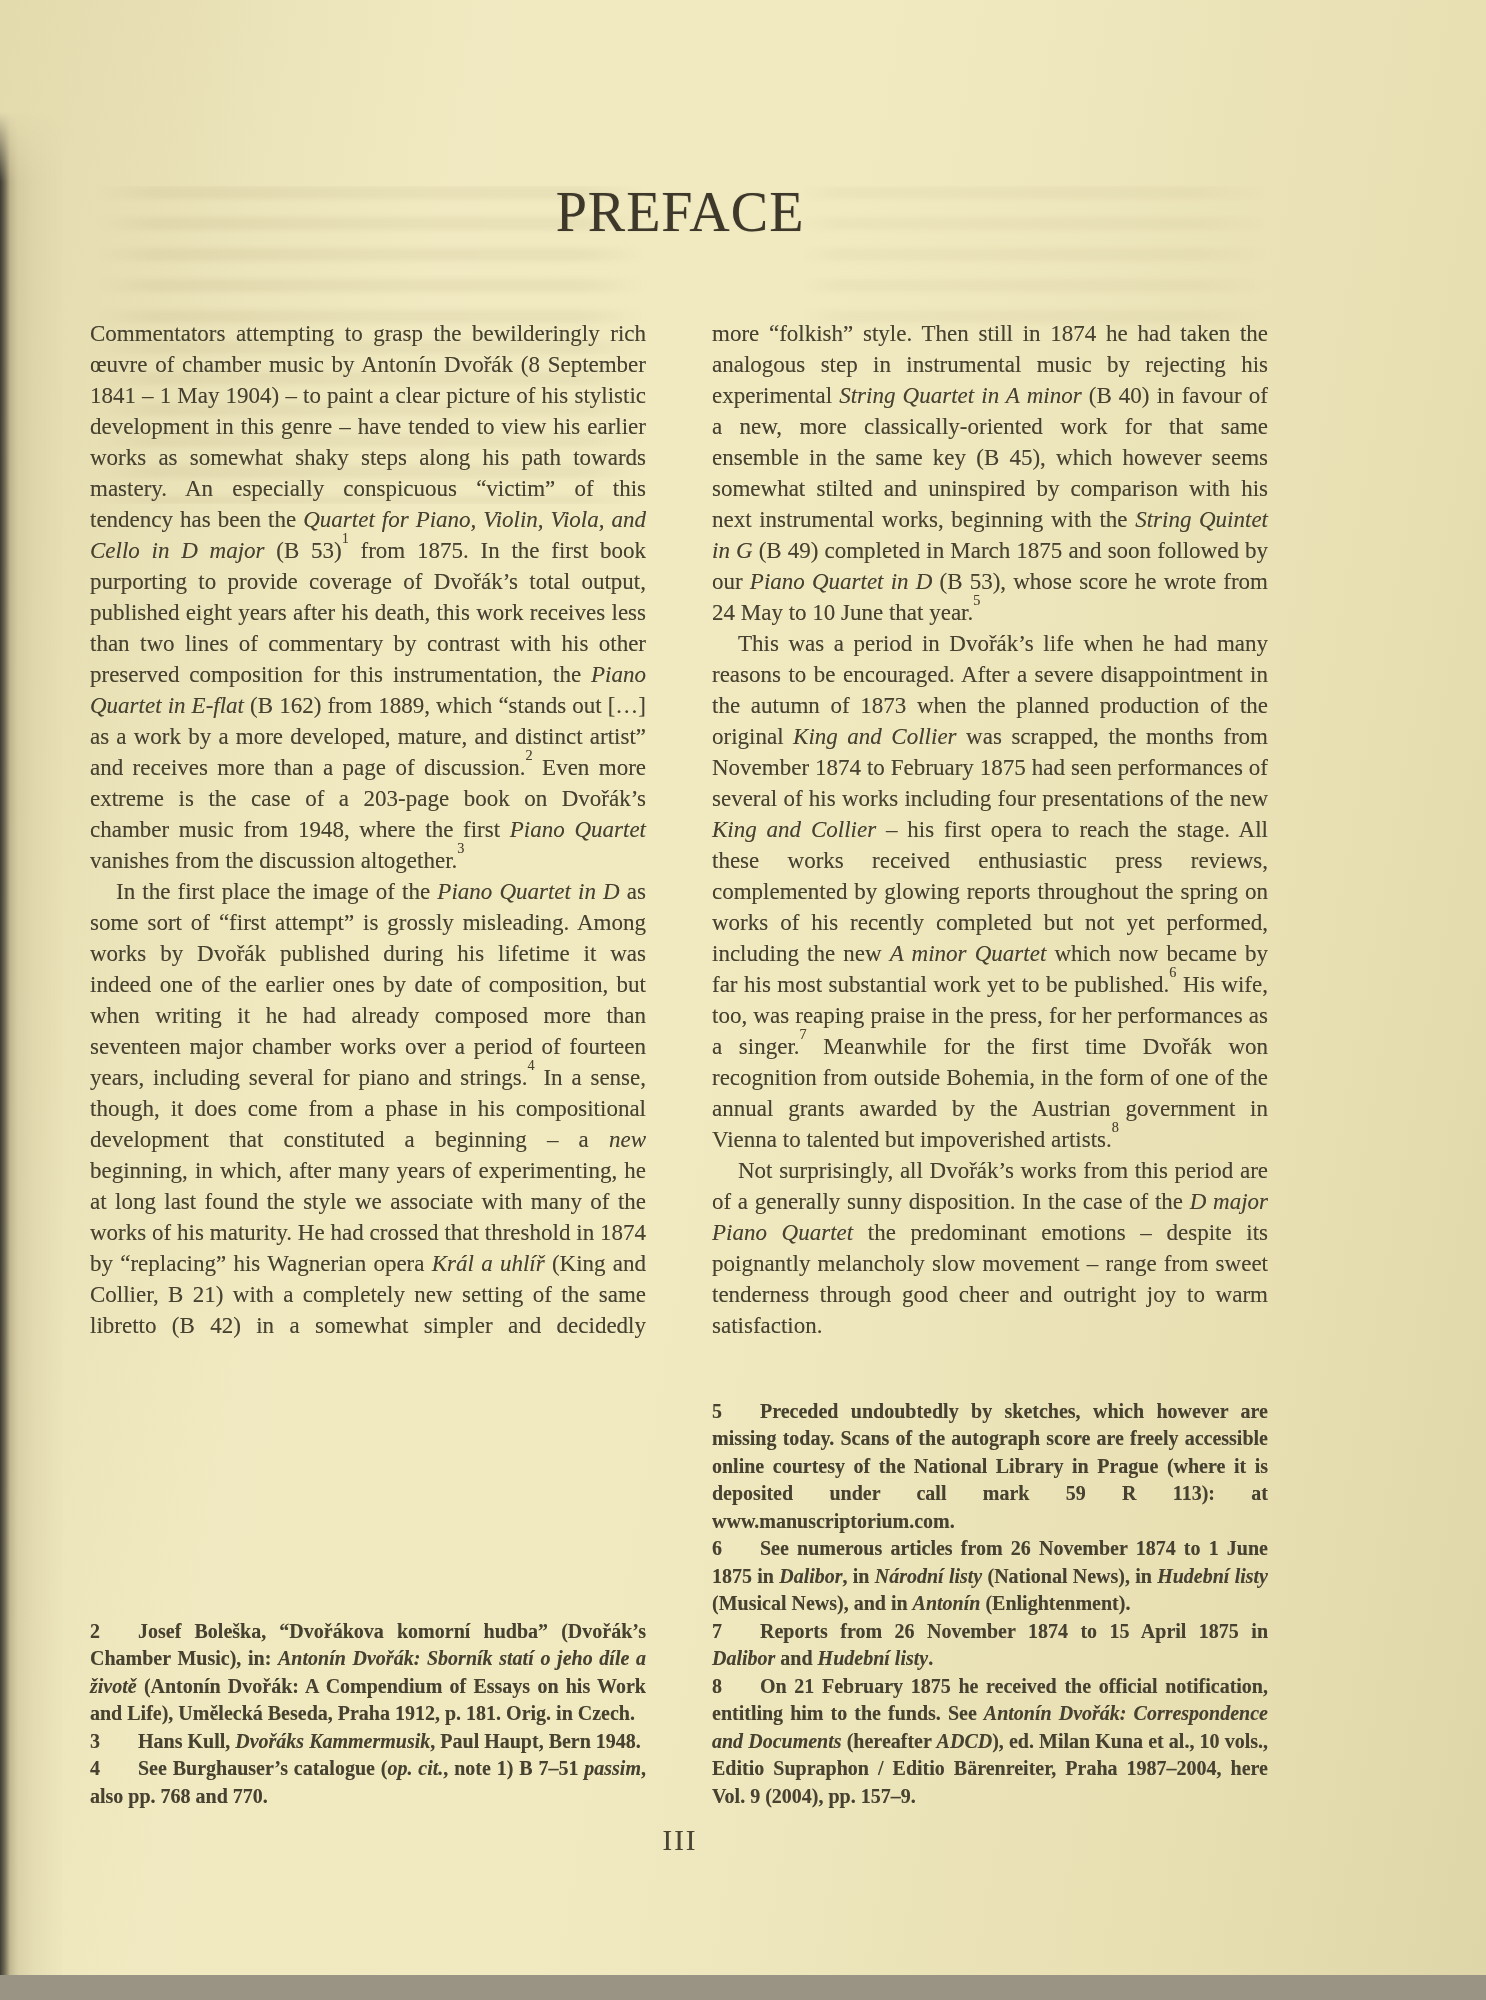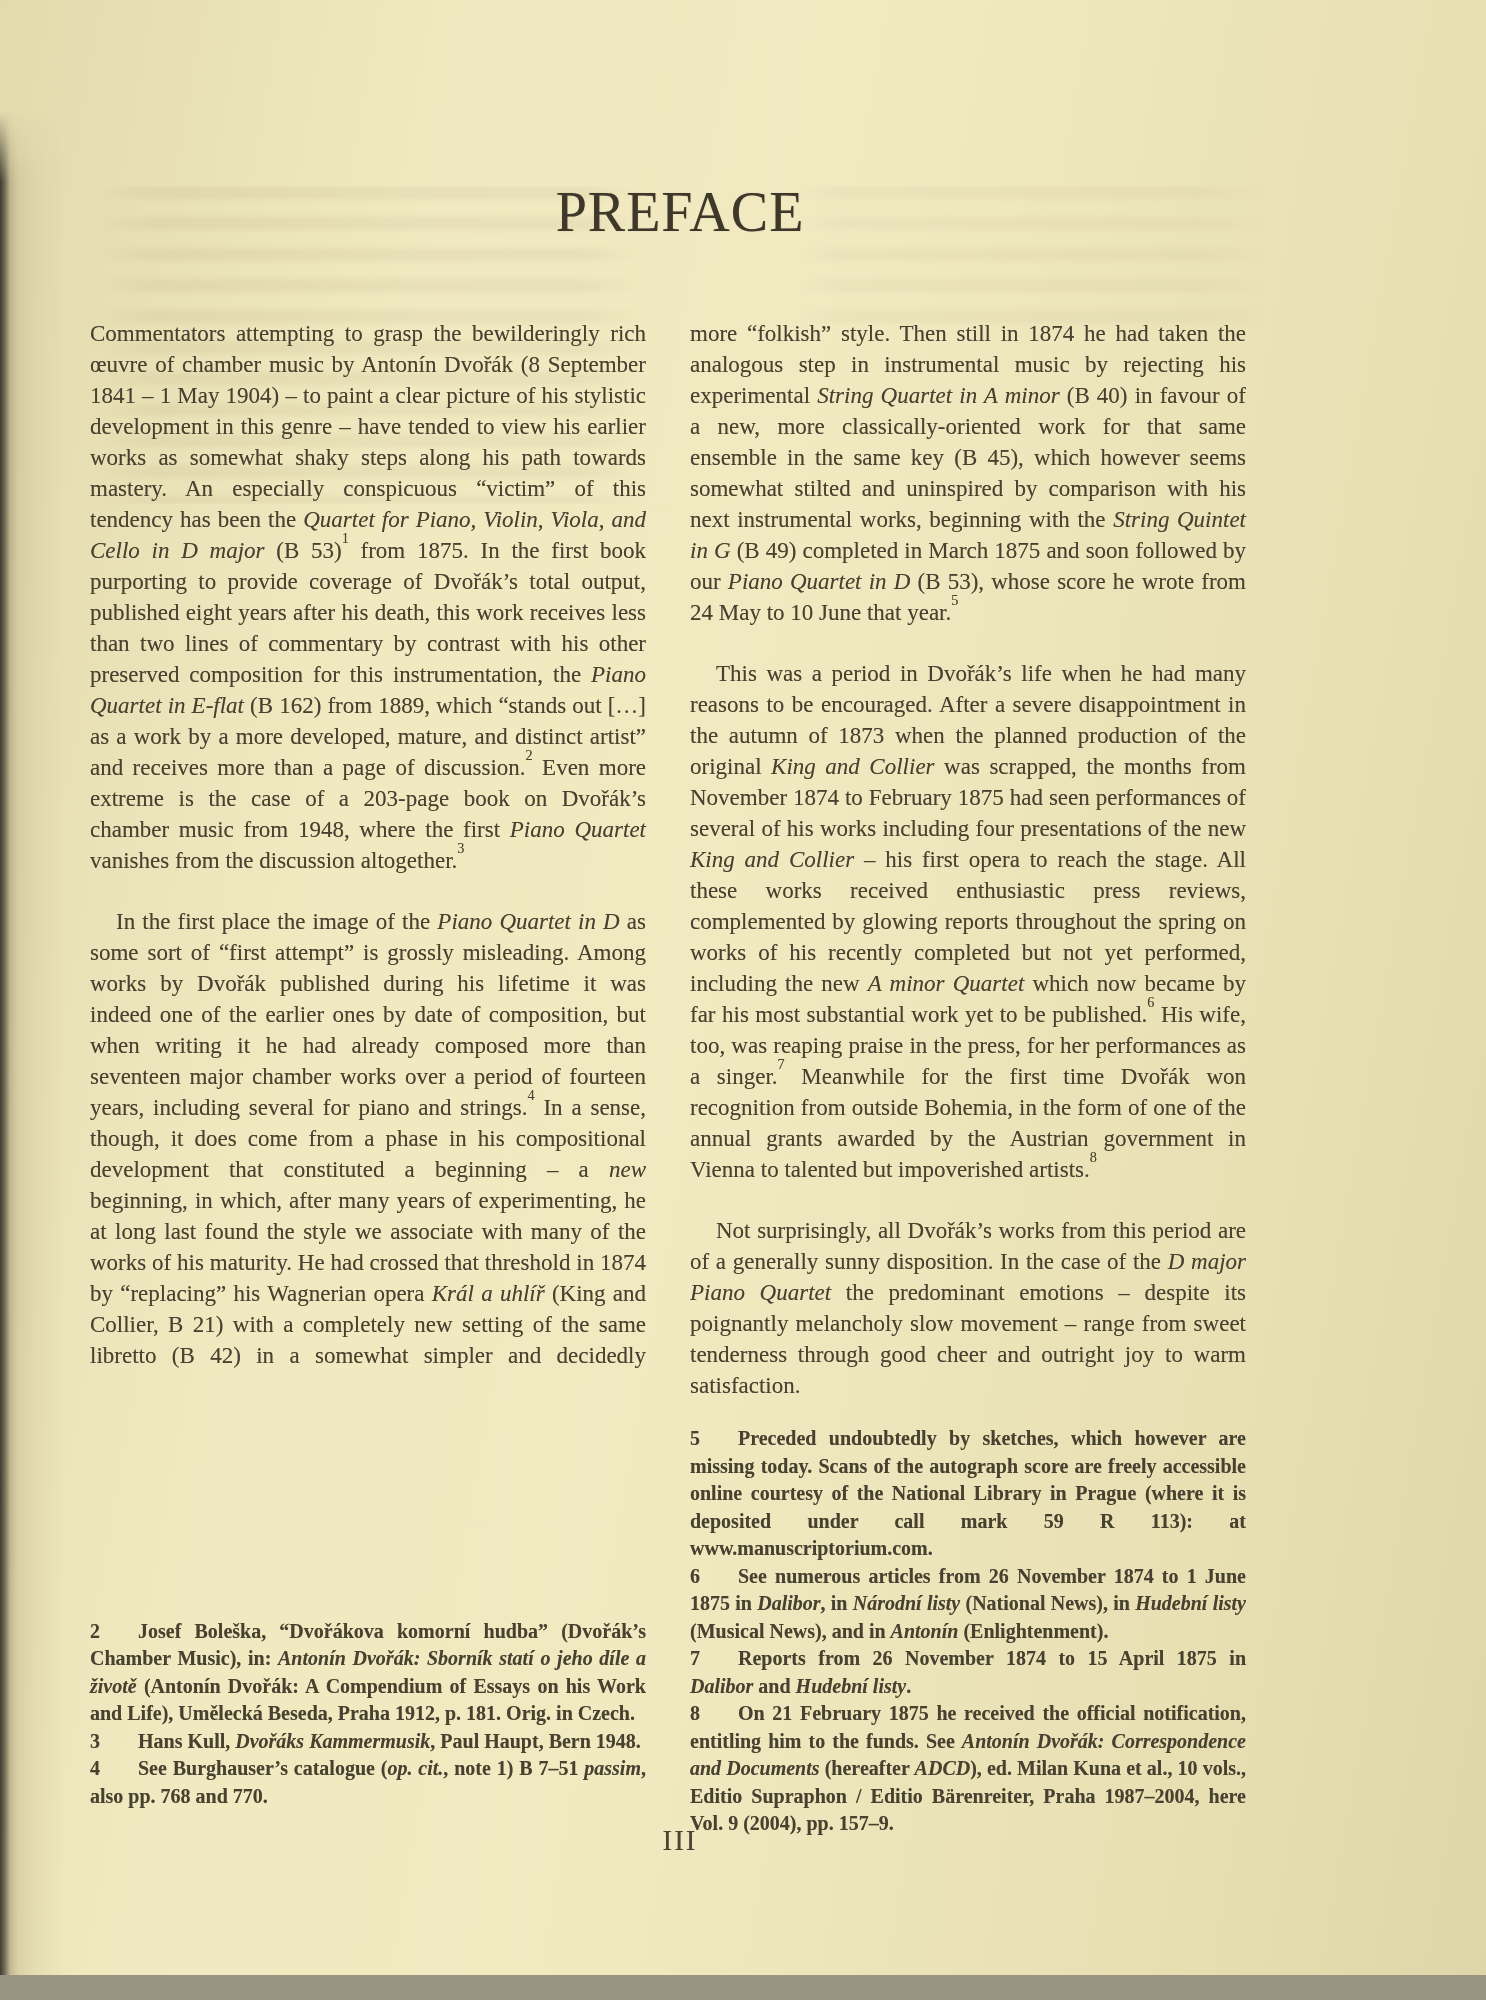--- a/index.html
+++ b/index.html
@@ -58,29 +58,29 @@
   }
   .title{
     position:absolute;top:180px;left:90px;width:1180px;margin:0;
     text-align:center;
     font-size:56px;font-weight:400;letter-spacing:1px;
     color:var(--title-ink);
     text-shadow:0 0 1px rgba(61,56,42,.35);
   }
   .columns{
     position:absolute;left:90px;top:318px;width:1180px;height:1492px;
-    display:flex;gap:44px;
+    display:flex;gap:66px;
   }
   .column{width:556px;display:flex;flex-direction:column;}
   .body{
     font-size:23px;line-height:31px;text-align:justify;
     text-shadow:0 0 .5px rgba(71,65,48,.4);
   }
   .para{margin:0;}
-  .para.indent{text-indent:26px;margin-top:30px;}
+  .para.indent{text-indent:26px;}
   .para.justify-last{text-align-last:justify;}
   .footnotes{
     margin-top:auto;padding-top:24px;
     font-size:20px;line-height:27.5px;text-align:justify;
     text-shadow:0 0 .5px rgba(71,65,48,.35);
     font-weight:bold;
   }
   .footnote{margin:0;}
   .fn-num{display:inline-block;min-width:48px;}
   sup{font-size:62%;line-height:0;position:relative;top:-.42em;}

